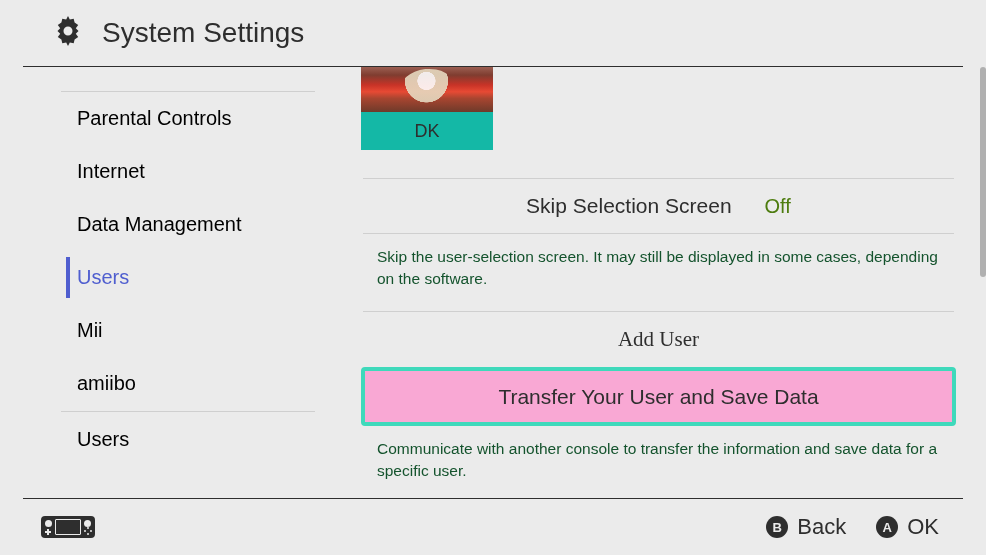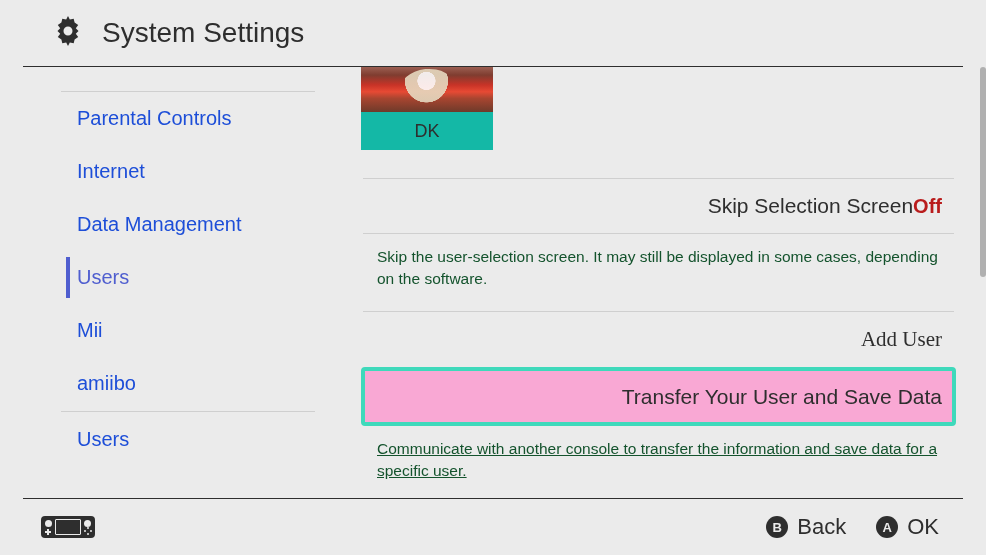--- a/index.html
+++ b/index.html
@@ -41,21 +41,21 @@
     width: 292px;
     padding-top: 0;
     padding-left: 38px;
     overflow: hidden;
   }
   .sidebar-item {
     height: 53px;
     display: flex;
     align-items: center;
     font-size: 20px;
-    color: #1d4ed8;
+    color: #000000;
     padding-left: 16px;
     cursor: pointer;
     position: relative;
   }
   .sidebar-item.first-partial {
     height: 25px;
     border-bottom: 1px solid #cfcfcf;
     margin-bottom: 0;
   }
   .sidebar-item.selected {
@@ -116,42 +116,42 @@
     font-size: 18px;
     color: #2e2e2e;
   }
 
   .hr { border-top: 1px solid #cfcfcf; }
 
   .row {
     height: 55px;
     display: flex;
     align-items: center;
-    justify-content: flex-end;
+    justify-content: center;
     padding: 0 12px 0 12px;
     font-size: 21px;
     color: #2e2e2e;
     cursor: pointer;
     border-bottom: 1px solid #cfcfcf;
+    gap: 33px;
   }
   .row .value {
-    color: #b91c1c;
+    color: #4d7c0f;
     font-size: 20px;
-    font-weight: bold;
   }
   .row.no-border { border-bottom: none; font-family: Liberation Serif, serif; }
 
   .row-desc {
     padding: 12px 12px 22px 14px;
     font-size: 15.5px;
     color: #14532d;
     line-height: 1.4;
     border-bottom: 1px solid #cfcfcf;
   }
-  .row-desc.no-border { border-bottom: none; text-decoration: underline; }
+  .row-desc.no-border { border-bottom: none; }
 
   .row.highlighted {
     background: #f9a8d4;
     outline: 4px solid #3fd9bb;
     outline-offset: -2px;
     border-radius: 2px;
     box-shadow: inset 0 0 0 1px #3fd9bb;
     position: relative;
     z-index: 2;
     border-bottom: none;

